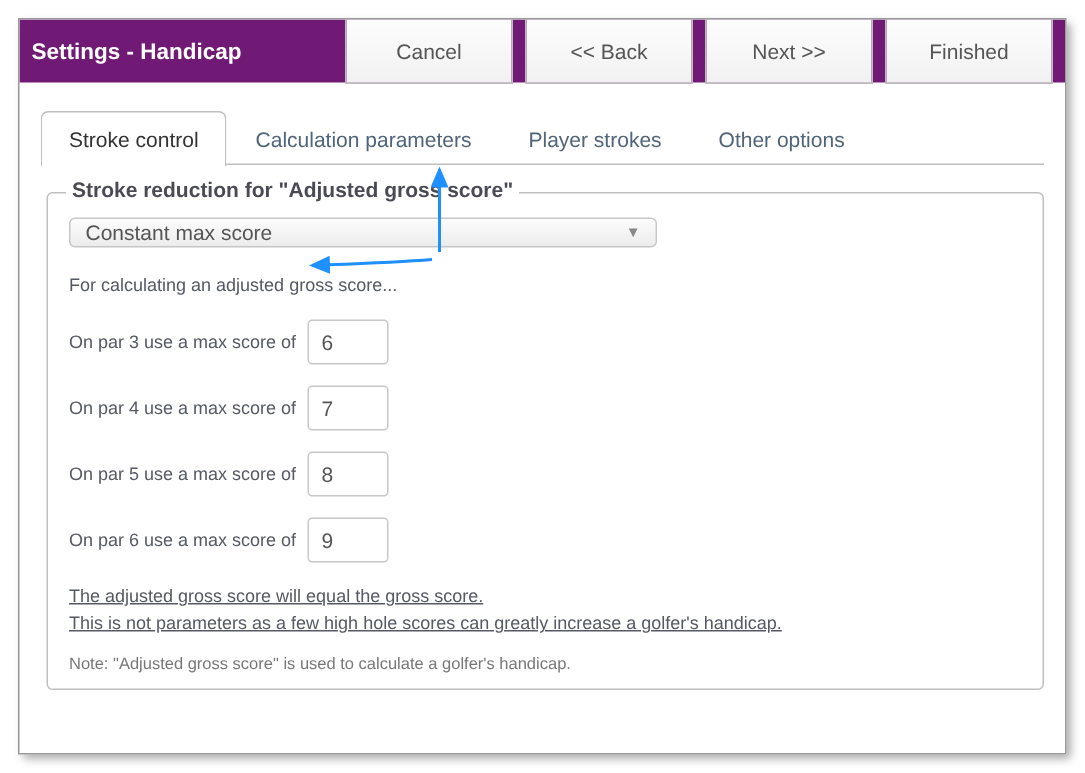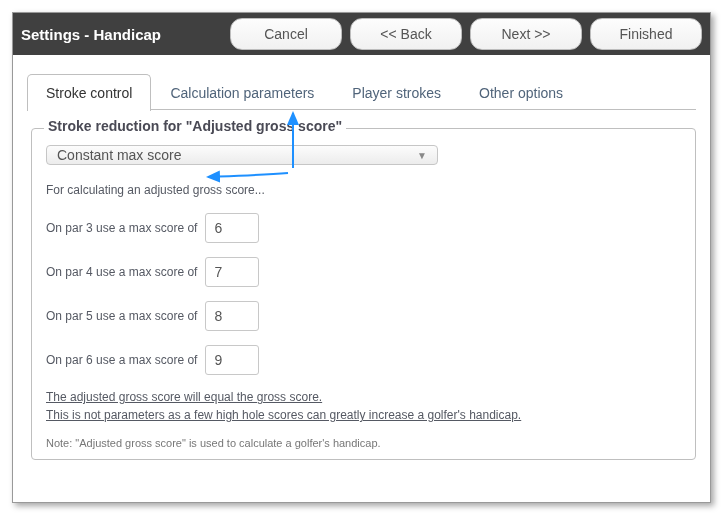--- a/index.html
+++ b/index.html
@@ -12,42 +12,42 @@
   .window {
     width: 699px;
     height: 491px;
     border: 1px solid #999;
     box-shadow: 3px 3px 6px rgba(0,0,0,.35);
     position: relative;
     overflow: hidden;
     background: #fff;
   }
   .titlebar {
-    background: #404040;
+    background: #701a75;
     height: 42px;
     display: flex;
     align-items: center;
     padding: 0 8px;
     gap: 8px;
   }
   .titlebar-title {
     color: #fff;
     font-weight: bold;
     font-size: 15px;
     flex: 0 0 auto;
     padding-right: 10px;
   }
   .titlebar-spacer { flex: 1; }
   .tb-btn {
     background: linear-gradient(#fdfdfd,#f1f1f1);
     border: 1px solid #bdbdbd;
-    border-radius: 12px;
+    border-radius: 0;
     color: #555;
     font-size: 14px;
-    height: 32px;
+    height: 44px;
     width: 112px;
     cursor: pointer;
     font-family: inherit;
   }
   .body-area {
     padding: 18px 14px 0 14px;
   }
   .tabs {
     display: flex;
     align-items: flex-end;

